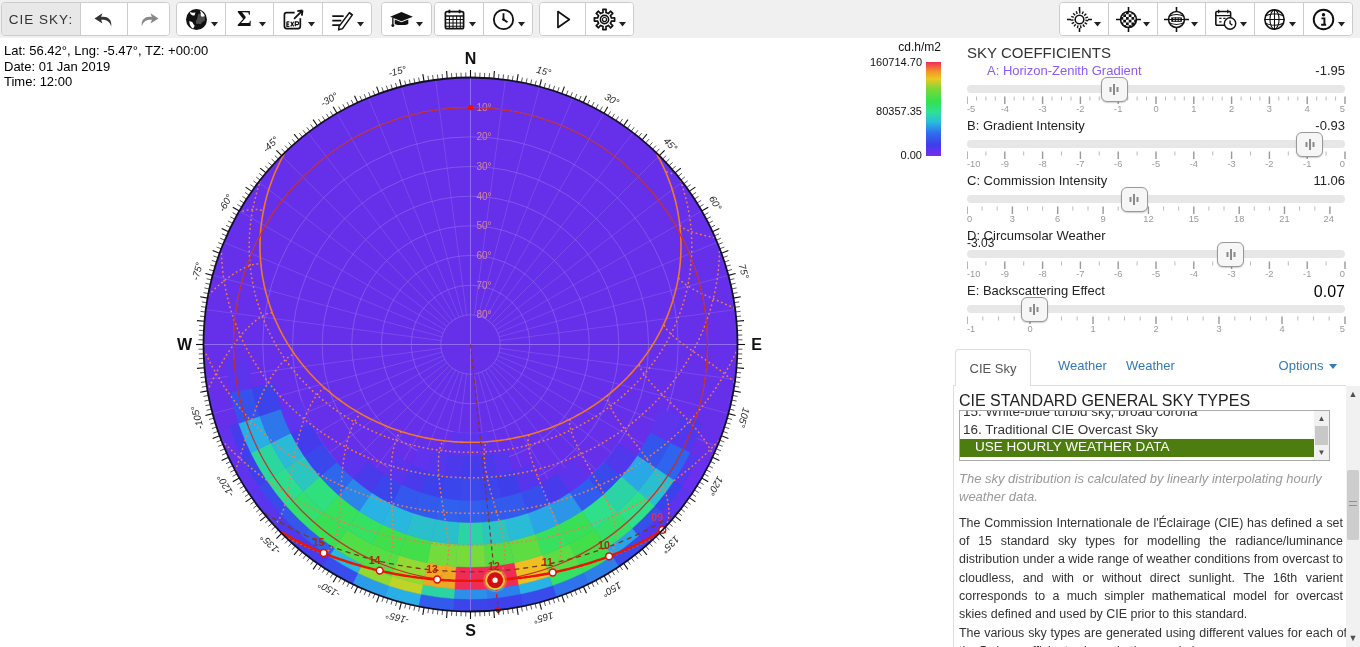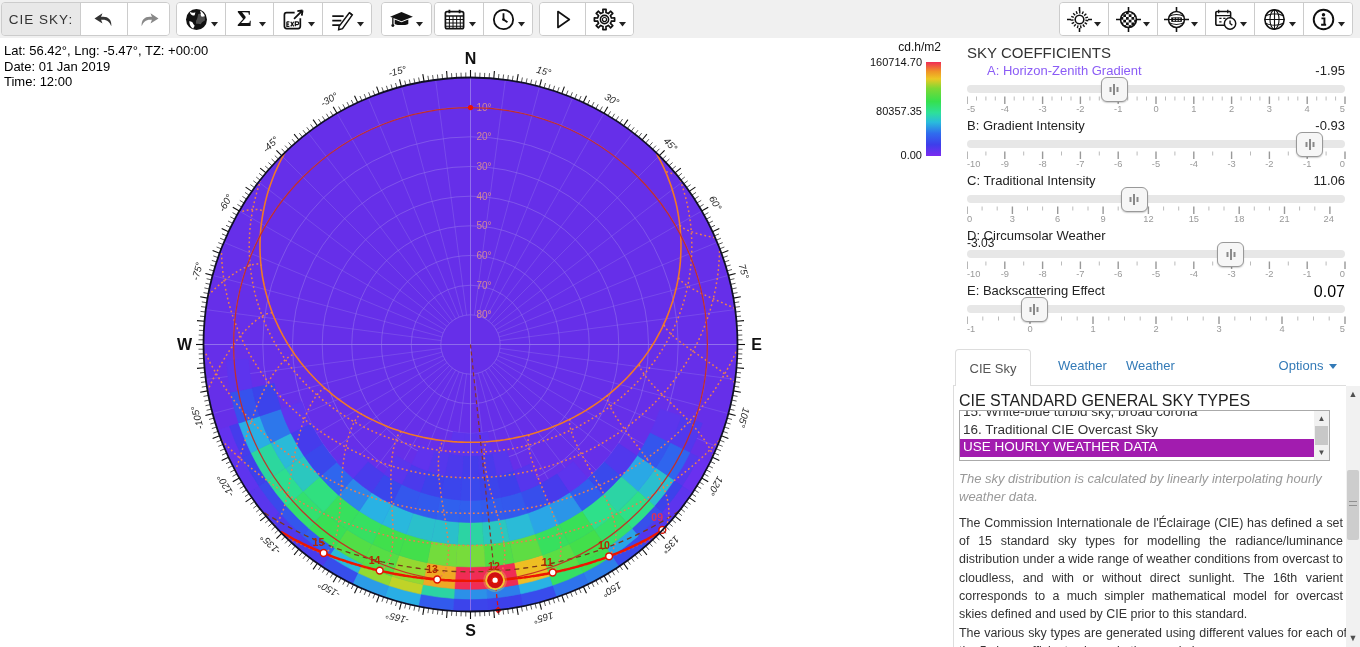--- a/index.html
+++ b/index.html
@@ -972,21 +972,21 @@
     <text x="340.2" y="15.5" font-size="9.3" fill="#999" text-anchor="middle">-1</text>
     <line x1="359.1" y1="0.5" x2="359.1" y2="4.5" stroke="#bbb" stroke-width="1"></line>
     <line x1="378.0" y1="0.5" x2="378.0" y2="8" stroke="#999" stroke-width="1.4"></line>
     <text x="378.0" y="15.5" font-size="9.3" fill="#999" text-anchor="end">0</text>
   </svg>
 <div style="position:absolute;left:1296.3px;top:131.5px;width:27px;height:25px;background:#f6f6f6;border:1px solid #999;border-radius:6px;box-shadow:0 1px 1.5px rgba(0,0,0,0.2);box-sizing:border-box;display:flex;align-items:center;justify-content:center">
 <svg width="12" height="15">
       <path d="M2.5,5 v5 M6,2 v11 M9.5,5 v5" stroke="#8a8a8a" stroke-width="2"></path>
     </svg>
   </div>
-<div style="position:absolute;left:967px;top:173px;width:378px;font-size:13px;color:#222">C: Traditional Intensity</div>
+<div style="position:absolute;left:967px;top:173px;width:378px;font-size:13px;color:#222">C: Commission Intensity</div>
 <div style="position:absolute;left:967px;top:173px;width:378px;font-size:13px;color:#222;text-align:right">11.06</div>
 <div style="position:absolute;left:967px;top:195px;width:378px;height:8px;background:#e7e7e7;border-radius:4px"></div>
 <svg width="388" height="18" style="position:absolute;left:967px;top:206px">
     <line x1="0.0" y1="0.5" x2="0.0" y2="8" stroke="#999" stroke-width="1.4"></line>
     <text x="0.0" y="15.5" font-size="9.3" fill="#999" text-anchor="start">0</text>
     <line x1="15.1" y1="0.5" x2="15.1" y2="4.5" stroke="#bbb" stroke-width="1"></line>
     <line x1="30.2" y1="0.5" x2="30.2" y2="4.5" stroke="#bbb" stroke-width="1"></line>
     <line x1="45.4" y1="0.5" x2="45.4" y2="8" stroke="#999" stroke-width="1.4"></line>
     <text x="45.4" y="15.5" font-size="9.3" fill="#999" text-anchor="middle">3</text>
     <line x1="60.5" y1="0.5" x2="60.5" y2="4.5" stroke="#bbb" stroke-width="1"></line>
@@ -1115,21 +1115,21 @@
   <div style="position:absolute;left:173px;top:9px;color:#337ab7">Weather</div>
   <div style="position:absolute;right:9px;top:9px;color:#337ab7">Options <span style="display:inline-block;width:0;height:0;border-left:4px solid transparent;border-right:4px solid transparent;border-top:5px solid #337ab7;margin-left:2px;vertical-align:middle"></span></div>
 </div>
 
 <div style="position:absolute;left:953px;top:386px;width:393px;height:261px;border-left:1px solid #ddd;background:#fff">
  <div style="position:absolute;left:5px;top:6px;font-size:16px;color:#222">CIE STANDARD GENERAL SKY TYPES</div>
  <div style="position:absolute;left:5px;top:24px;width:371px;height:51px;border:1px solid #aaa;overflow:hidden;font-size:13.5px;color:#333;box-sizing:border-box">
    <div style="position:relative;top:-7px">
      <div style="height:17.5px;padding-left:3px;white-space:nowrap">15. White-blue turbid sky, broad corona</div>
      <div style="height:17.5px;padding-left:3px;white-space:nowrap">16. Traditional CIE Overcast Sky</div>
-     <div style="height:17.5px;padding-left:3px;white-space:nowrap;background:#a21caf;color:#fff">USE HOURLY WEATHER DATA</div>
+     <div style="height:17.5px;padding-left:15px;white-space:nowrap;background:#4d7c0f;color:#fff">USE HOURLY WEATHER DATA</div>
    </div>
    <div style="position:absolute;right:0;top:0;width:15px;height:49px;background:#f1f1f1">
      <div style="height:15px;background:#f1f1f1;text-align:center;font-size:8px;color:#505050;line-height:15px">▲</div>
      <div style="height:19px;background:#c8c8c8;margin:0 1px"></div>
      <div style="height:15px;text-align:center;font-size:8px;color:#505050;line-height:15px">▼</div>
    </div>
  </div>
  <div style="position:absolute;left:5px;top:84px;width:373px;font-size:13px;font-style:italic;color:#999;line-height:17.5px">The sky distribution is calculated by linearly interpolating hourly weather data.</div>
  <div style="position:absolute;left:5px;top:128px;width:384px;font-size:12.45px;color:#333;line-height:18.2px;text-align:justify">The Commission Internationale de l'Éclairage (CIE) has defined a set of 15 standard sky types for modelling the radiance/luminance distribution under a wide range of weather conditions from overcast to cloudless, and with or without direct sunlight. The 16th varient corresponds to a much simpler mathematical model for overcast skies defined and used by CIE prior to this standard.</div>
  <div style="position:absolute;left:5px;top:238px;width:388px;font-size:12.45px;color:#333;line-height:18.2px;text-align:justify">The various sky types are generated using different values for each of the 5 sky coefficients shown in the panel above.</div>

